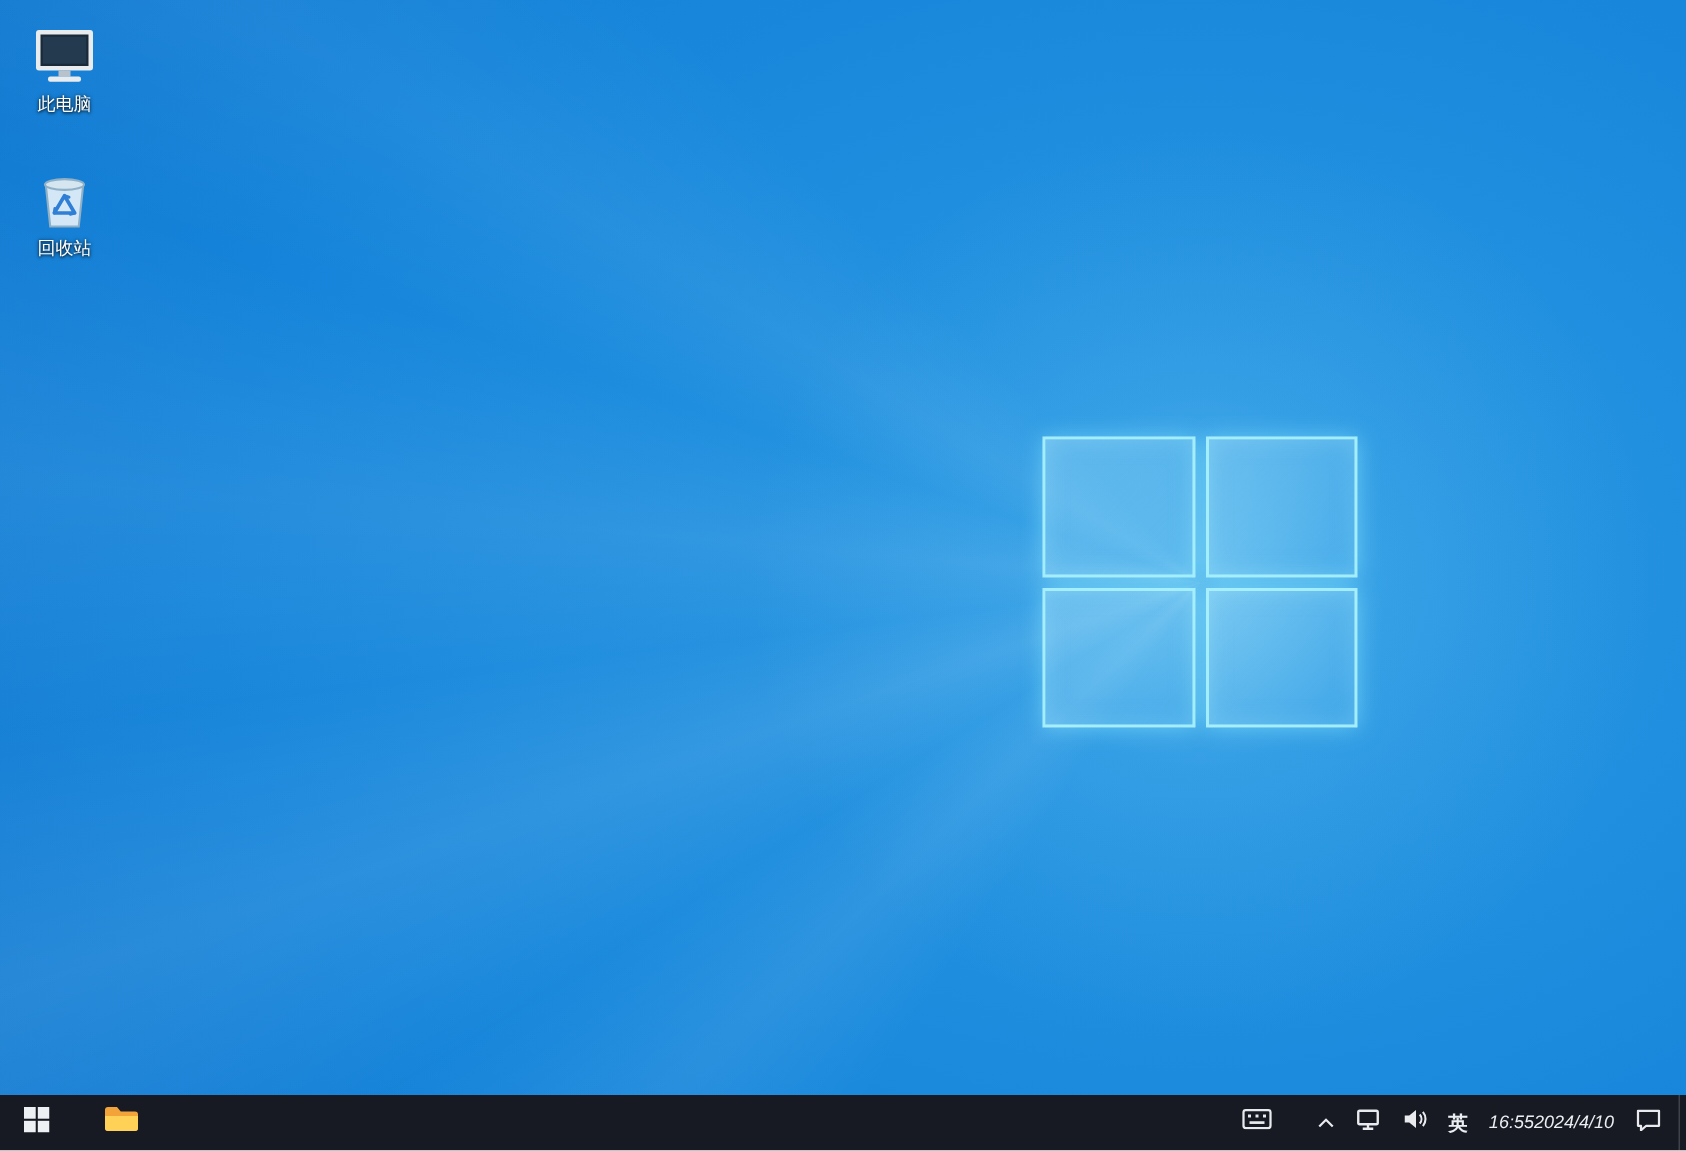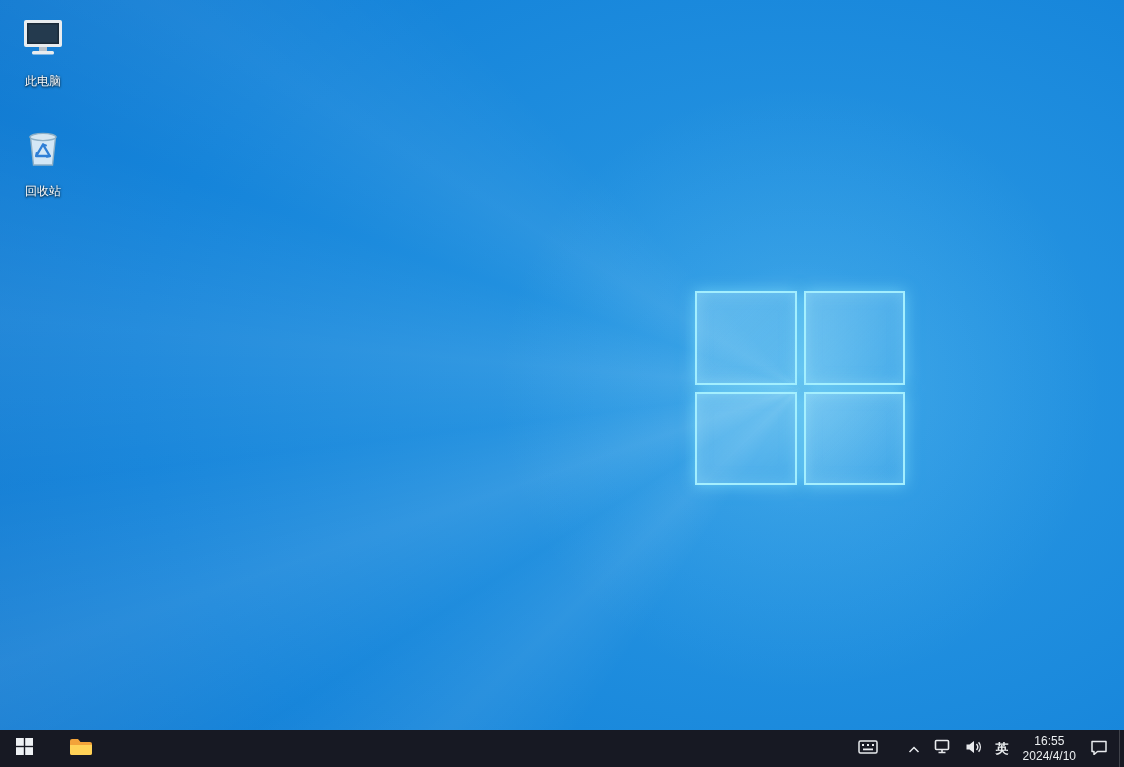--- a/index.html
+++ b/index.html
@@ -42,47 +42,47 @@
   }
 
   
   .desktop-icon {
     position:absolute; left:7px; width:72px;
     display:flex; flex-direction:column; align-items:center;
     cursor:default;
   }
   .di-art { width:48px; height:46px; display:flex; align-items:center; justify-content:center; }
   .di-label {
-    margin-top:14px; color:#fff; font-size:12px; line-height:14px; text-align:center;
+    margin-top:2px; color:#fff; font-size:12px; line-height:14px; text-align:center;
     text-shadow:0 1px 2px rgba(0,0,0,0.85), 0 0 3px rgba(0,0,0,0.5);
     white-space:nowrap;
   }
   #icon-this-pc   { top:14px; }
-  #icon-recycle   { top:124px; }
+  #icon-recycle   { top:110px; }
   #icon-qqbrowser { top:206px; }
 
   
   .taskbar {
     position:relative; width:1124px; height:37px; background:#171923;
     display:flex; align-items:stretch; color:#eceff1;
   }
   .tb-btn {
     display:flex; align-items:center; justify-content:center;
     height:100%; cursor:pointer;
   }
   .start-btn { width:48px; }
   .explorer-btn { width:46px; margin-left:10px; }
 
   .tray { margin-left:auto; display:flex; align-items:center; height:100%; }
   .tray .tb-btn { padding:0 7px; }
   .kbd-btn { margin-right:16px; }
   .ime { font-size:13px; font-weight:bold; padding:0 8px; }
   .clock {
-    display:flex; flex-direction:column; align-items:center; justify-content:center;
-    font-size:12px; line-height:15px; padding:0 9px; height:100%;
+    display:flex; flex-direction:row; align-items:center; justify-content:center;
+    font-size:12px; line-height:15px; padding:0 9px; height:100%;font-style:italic;
   }
   .action-btn { padding:0 11px; margin-right:4px; }
   .show-desktop { width:5px; height:100%; border-left:1px solid rgba(255,255,255,0.18); }
 </style>
 </head>
 <body>
 
 <div class="desktop">
   <div class="rays"></div>
 

